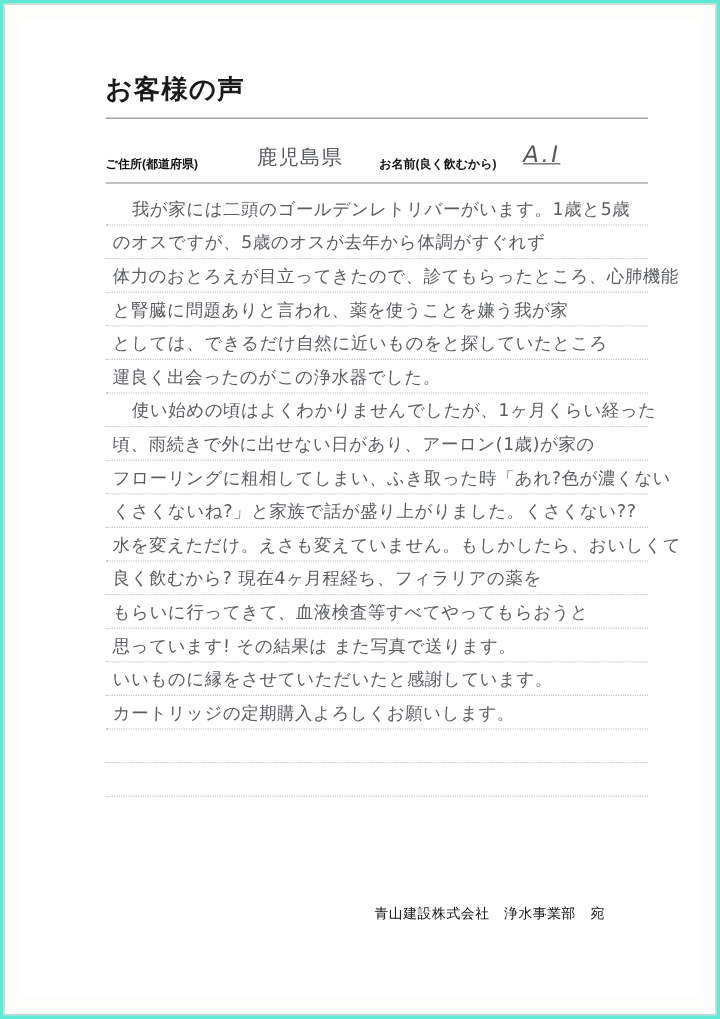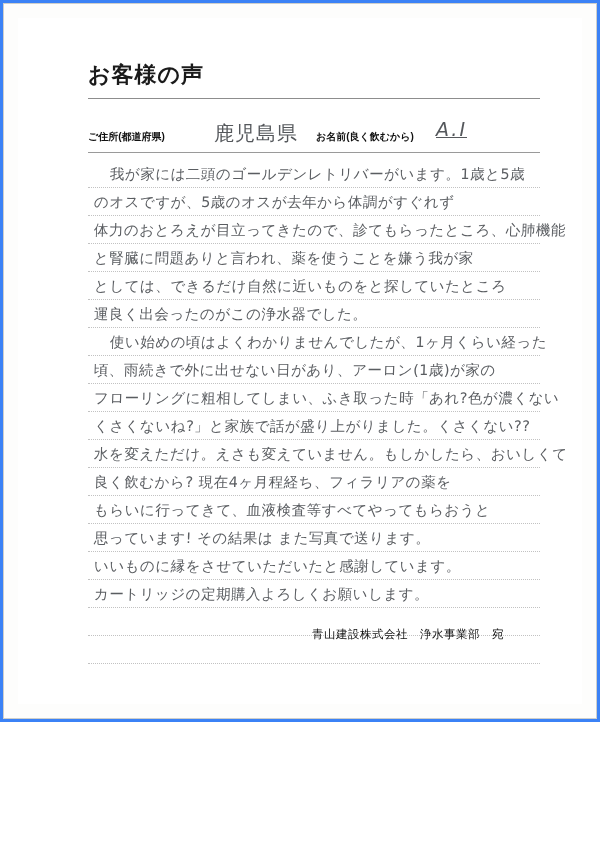--- a/index.html
+++ b/index.html
@@ -9,22 +9,22 @@
   }
   body {
     width: 600px;
     height: 849px;
     font-family: "Liberation Sans", sans-serif;
     overflow: hidden;
   }
   .page {
     position: relative;
     width: 600px;
-    height: 722px;
-    background: #3b82f6;
+    height: 849px;
+    background: #5eead4;
     box-sizing: border-box;
   }
   
   .scan-frame {
     position: absolute;
     left: 3px;
     top: 3px;
     right: 3px;
     bottom: 3px;
     background: #fdfdfc;
@@ -76,21 +76,21 @@
   .hand {
     position: absolute;
     font-family: "DejaVu Sans", sans-serif;
     color: #55585c;
     font-size: 17px;
     white-space: nowrap;
   }
   .hw-address {
     left: 126px;
     top: 2px;
-    font-size: 20px;
+    font-size: 17px;
     letter-spacing: 1px;
   }
   .hw-name {
     left: 348px;
     top: 0px;
     font-size: 19px;
     letter-spacing: 2px;
     font-style: italic;
     text-decoration: underline;
   }

